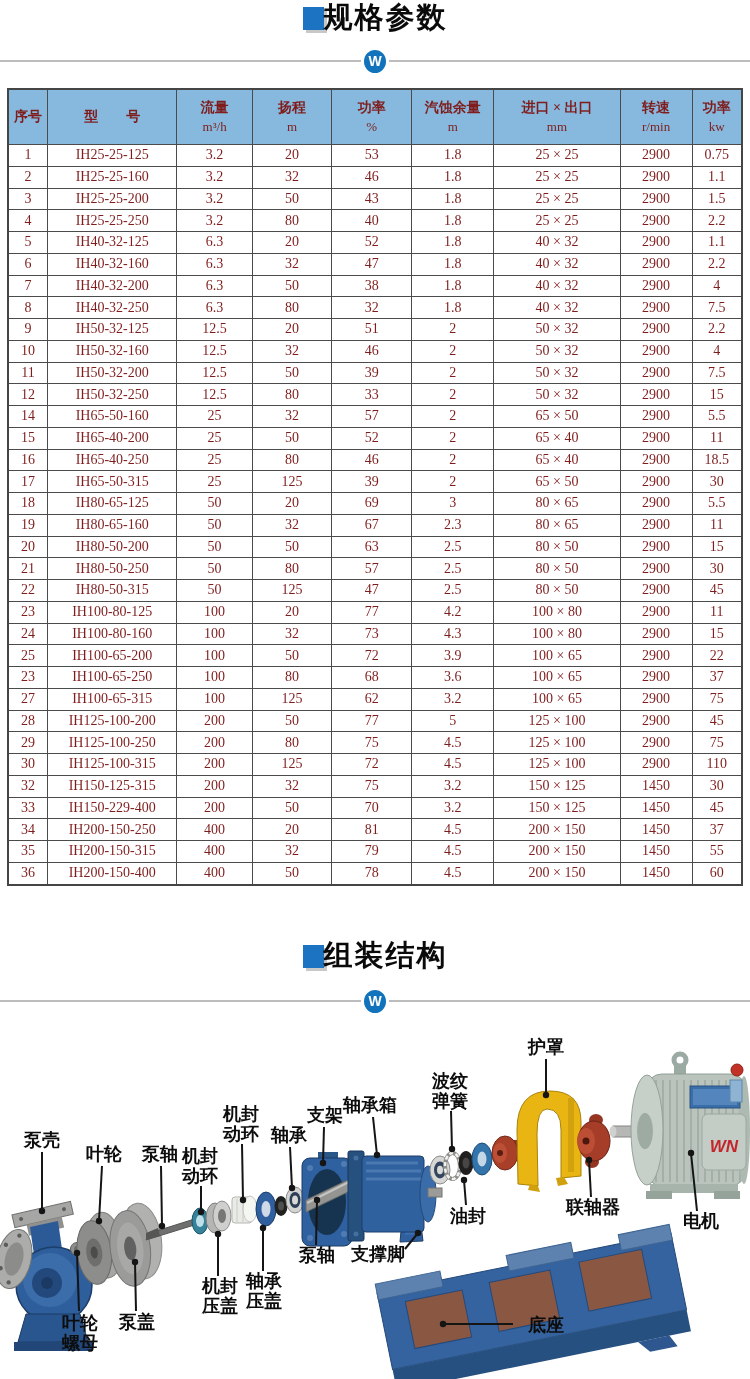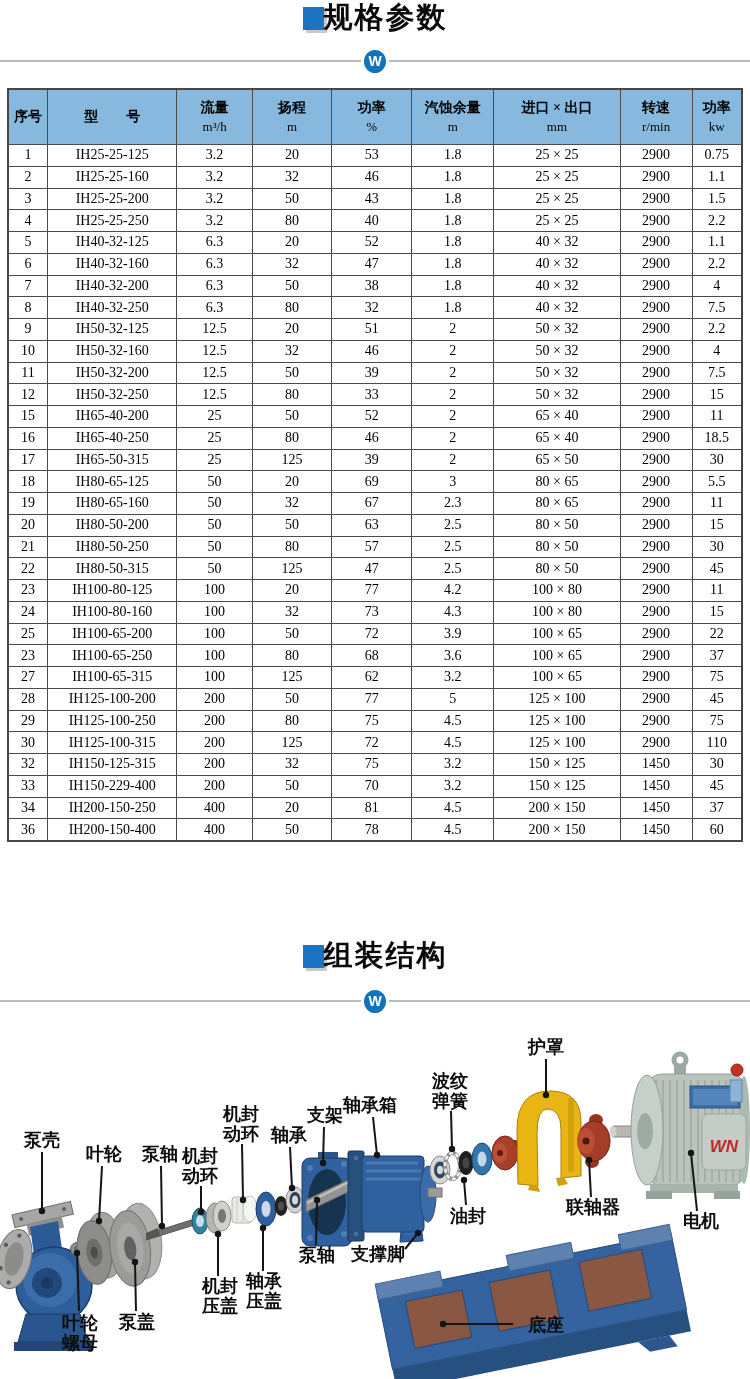--- a/index.html
+++ b/index.html
@@ -13,21 +13,21 @@
              font-family:"Liberation Sans","DejaVu Sans",sans-serif;}
 
   .divider{position:absolute;left:0;width:100%;height:26px;display:flex;
            justify-content:center;align-items:center;}
   .divider .line{position:absolute;left:0;right:0;top:12px;height:2px;background:#bcbcbc;}
   .wbadge{position:relative;z-index:1;width:22px;height:23px;border-radius:50%;
           background:#1273bd;border:3px solid #ffffff;color:#ffffff;font-size:14px;
           font-weight:bold;display:flex;align-items:center;justify-content:center;}
 
   table.spec{position:absolute;top:88px;left:7px;width:736px;border-collapse:collapse;
-             table-layout:fixed;color:#000000;border:2px solid #454545;
+             table-layout:fixed;color:#7f1d1d;border:2px solid #454545;
              font-family:"Liberation Serif","DejaVu Serif",serif;}
   .spec th,.spec td{border:1px solid #4b4b4b;text-align:center;vertical-align:middle;
                     padding:0;overflow:hidden;}
   .spec thead th{height:54px;background:#86b9dd;font-weight:600;font-size:14px;line-height:1.35;}
   .spec td{height:20.75px;font-size:14px;}
   .h-b{font-size:13px;font-weight:400;}
 
   .diagram{position:absolute;top:1030px;left:0;}
   .lbl-text{font-family:"Liberation Sans","DejaVu Sans",sans-serif;font-size:18px;
             font-weight:600;fill:#0d0d0d;text-anchor:middle;white-space:pre;}
@@ -225,20 +225,31 @@
         <td>IH50-32-250</td>
         <td>12.5</td>
         <td>80</td>
         <td>33</td>
         <td>2</td>
         <td>50 × 32</td>
         <td>2900</td>
         <td>15</td>
       </tr>
       <tr>
+        <td>14</td>
+        <td>IH65-50-160</td>
+        <td>25</td>
+        <td>32</td>
+        <td>57</td>
+        <td>2</td>
+        <td>65 × 50</td>
+        <td>2900</td>
+        <td>5.5</td>
+      </tr>
+      <tr>
         <td>15</td>
         <td>IH65-40-200</td>
         <td>25</td>
         <td>50</td>
         <td>52</td>
         <td>2</td>
         <td>65 × 40</td>
         <td>2900</td>
         <td>11</td>
       </tr>
@@ -432,20 +443,31 @@
       <tr>
         <td>34</td>
         <td>IH200-150-250</td>
         <td>400</td>
         <td>20</td>
         <td>81</td>
         <td>4.5</td>
         <td>200 × 150</td>
         <td>1450</td>
         <td>37</td>
+      </tr>
+      <tr>
+        <td>35</td>
+        <td>IH200-150-315</td>
+        <td>400</td>
+        <td>32</td>
+        <td>79</td>
+        <td>4.5</td>
+        <td>200 × 150</td>
+        <td>1450</td>
+        <td>55</td>
       </tr>
       <tr>
         <td>36</td>
         <td>IH200-150-400</td>
         <td>400</td>
         <td>50</td>
         <td>78</td>
         <td>4.5</td>
         <td>200 × 150</td>
         <td>1450</td>

